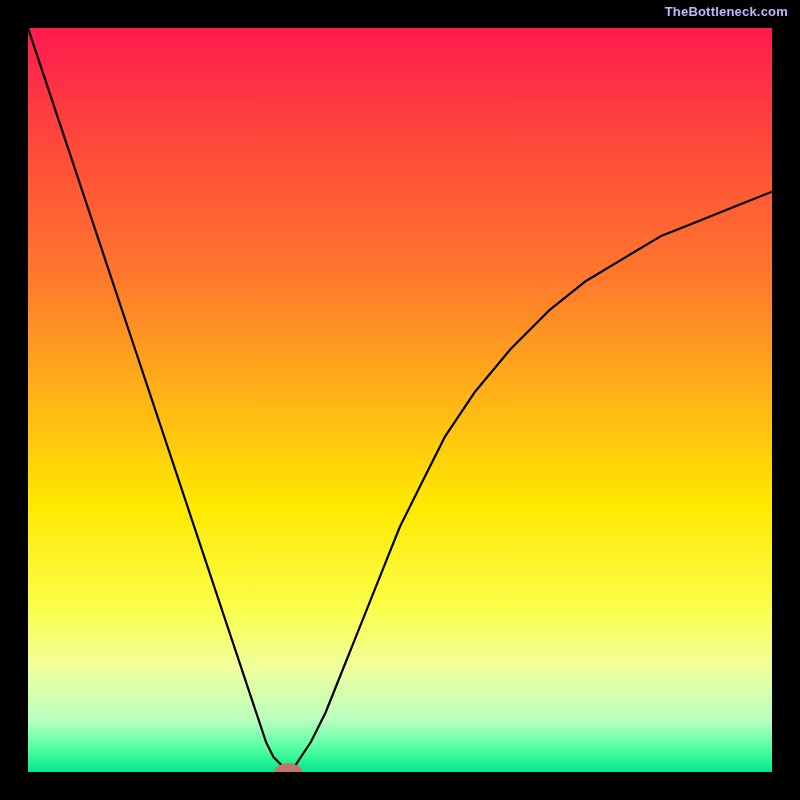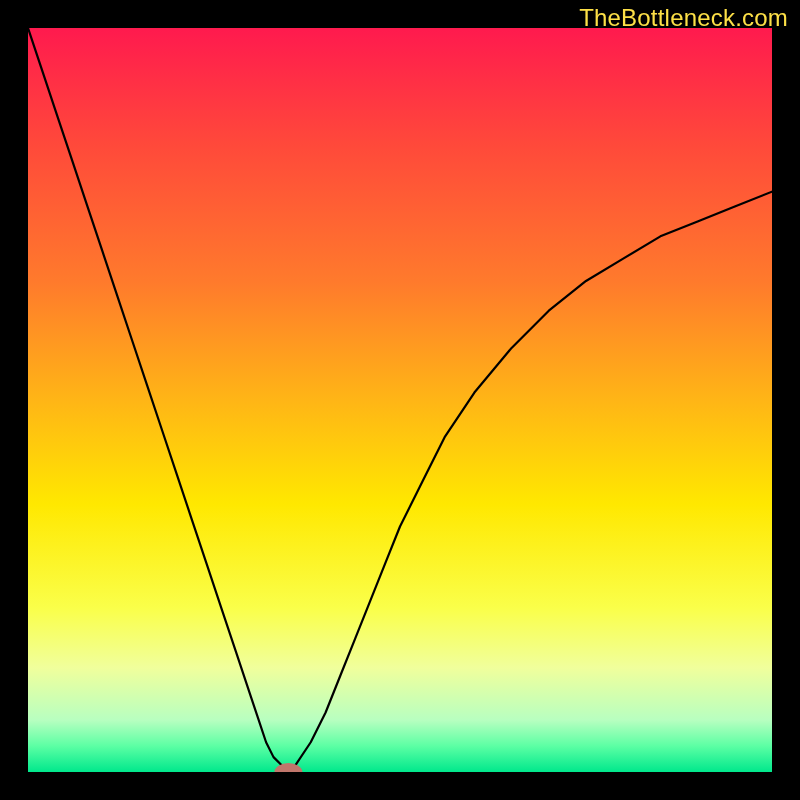--- a/index.html
+++ b/index.html
@@ -16,23 +16,23 @@
     top: 0;
     left: 0;
     width: 800px;
     height: 800px;
     background: #000;
   }
   .watermark {
     position: absolute;
     top: 4px;
     right: 12px;
-    color: #fde047;
-    font-size: 24px;
-    font-weight: 400;
+    color: #c4b5fd;
+    font-size: 13px;
+    font-weight: 700;
     letter-spacing: 0.2px;
     z-index: 10;
   }
   .plot-area {
     position: absolute;
     top: 28px;
     left: 28px;
     width: 744px;
     height: 744px;
     overflow: hidden;

